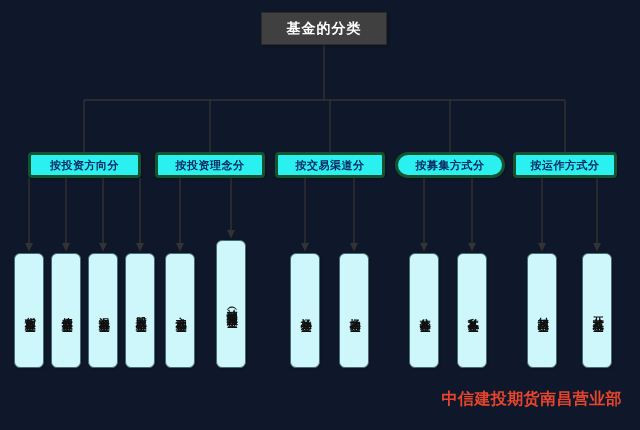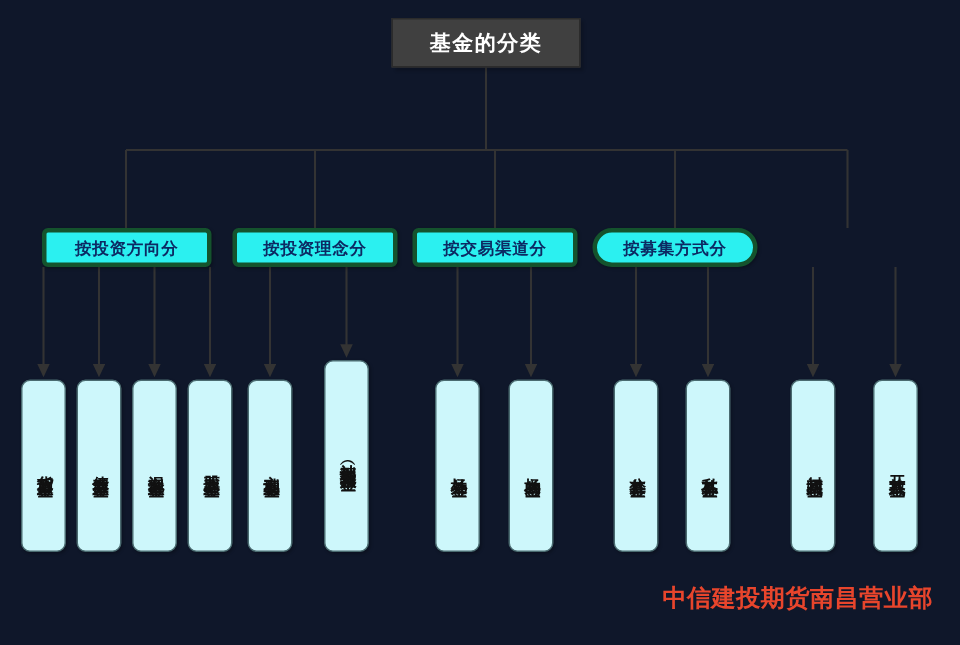--- a/index.html
+++ b/index.html
@@ -147,20 +147,21 @@
       <path d="M597,178 L597,247"></path>
     </g>
   </svg>
 
   <div class="root-box">基金的分类</div>
 
   <div class="cat-box" style="left:28px;width:113px;">按投资方向分</div>
   <div class="cat-box" style="left:155px;width:110px;">按投资理念分</div>
   <div class="cat-box" style="left:275px;width:110px;text-align:right;">按交易渠道分</div>
   <div class="cat-box" style="left:395px;width:110px;border-radius:13px;">按募集方式分</div>
+  <div class="cat-box" style="left:513px;width:104px;">按运作方式分</div>
 
   <div class="leaf-box" style="left:14px;top:253px;width:30px;height:115px;">
     <span class="vtext">货币型基金</span>
   </div>
   <div class="leaf-box" style="left:51px;top:253px;width:30px;height:115px;">
     <span class="vtext">债券型基金</span>
   </div>
   <div class="leaf-box" style="left:88px;top:253px;width:30px;height:115px;">
     <span class="vtext">混合型基金</span>
   </div>

